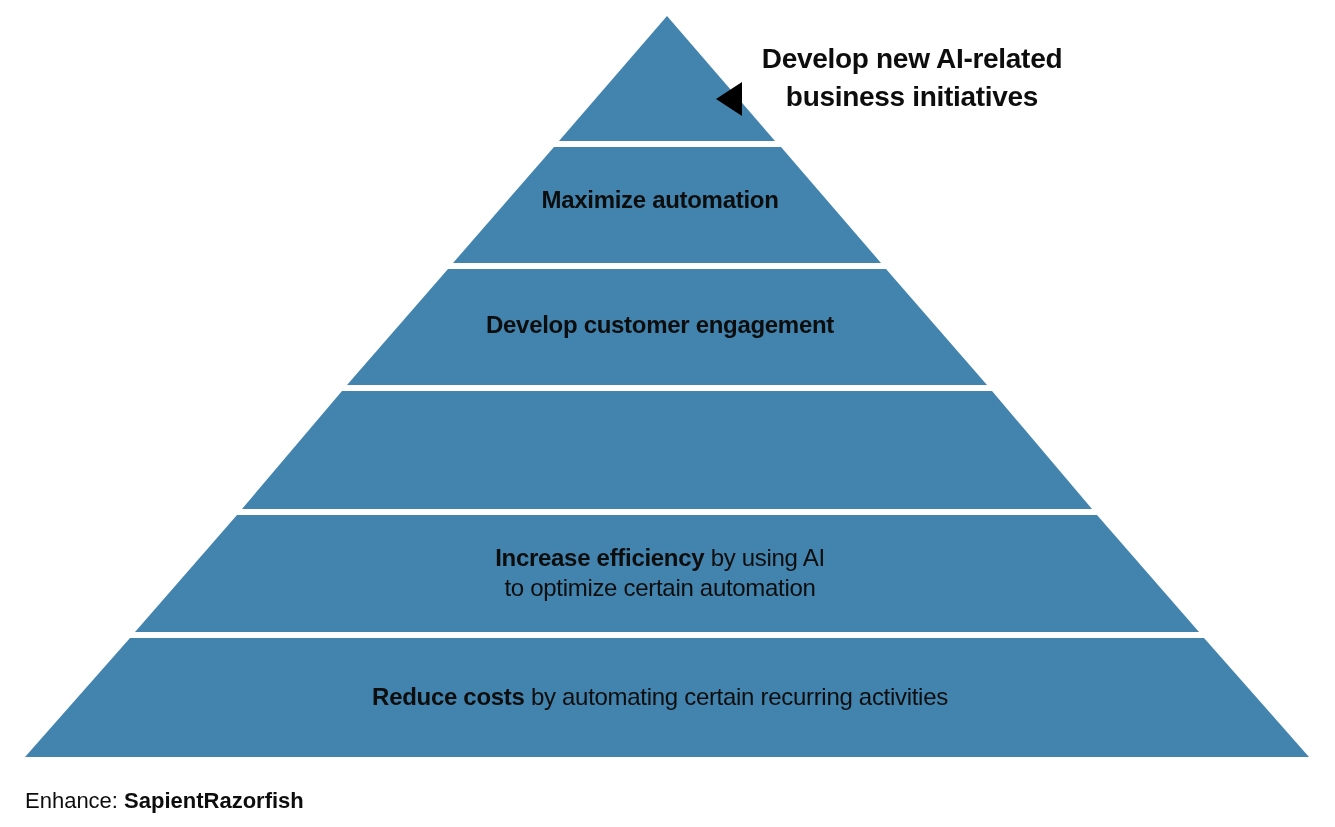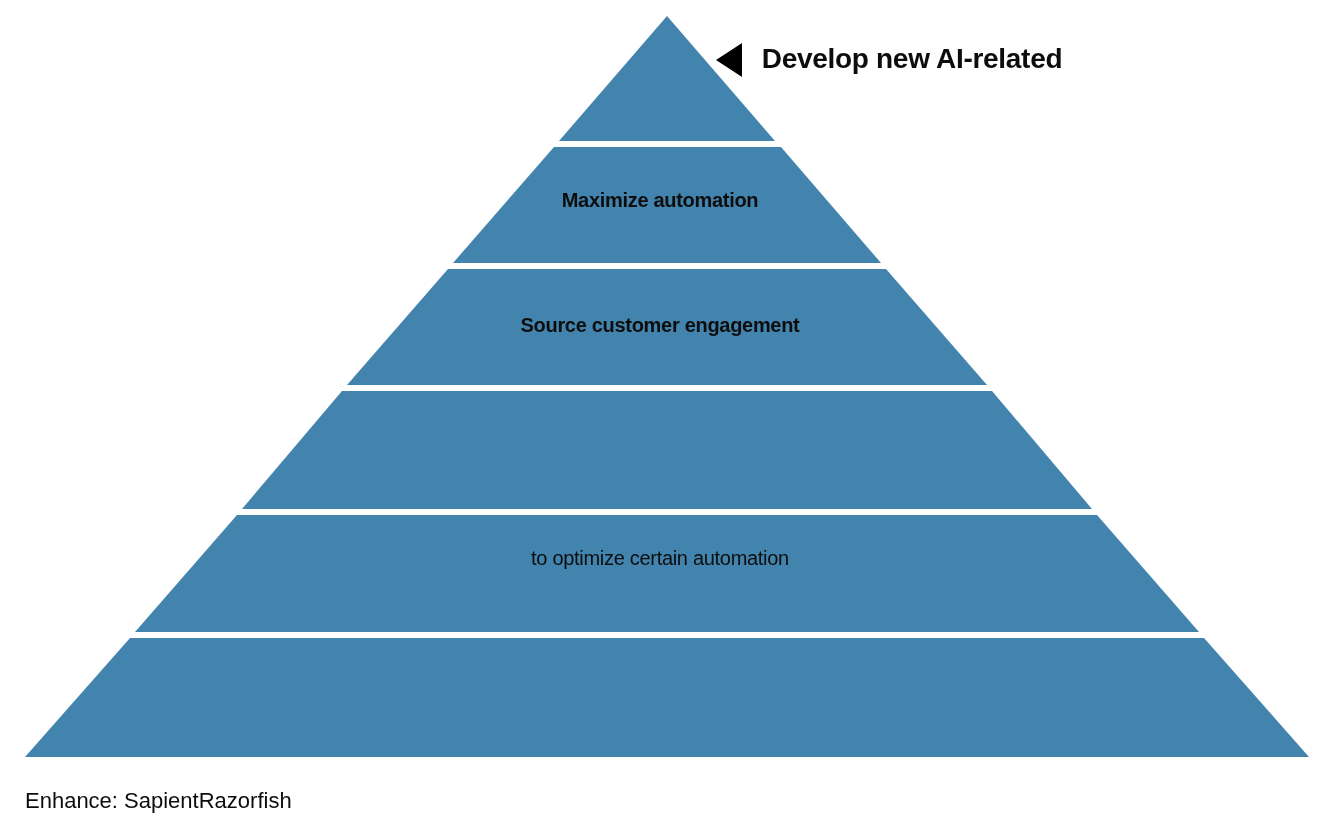--- a/index.html
+++ b/index.html
@@ -25,35 +25,35 @@
     display: block;
   }
   .pyramid-svg polygon {
     fill: var(--pyramid, #4284ae);
   }
   .band-label {
     position: absolute;
     left: 0;
     width: 1320px;
     text-align: center;
-    font-size: 20px;
+    font-size: 24px;
     line-height: 30px;
     letter-spacing: -0.3px;
     color: var(--text, #0d0d0d);
     white-space: nowrap;
   }
   .band-label b, .band-label .bold {
     font-weight: 700;
   }
   .callout {
     position: absolute;
     left: 716px;
     top: 40px;
     display: flex;
-    align-items: flex-start;
+    align-items: flex-end;
   }
   .arrow-left {
     width: 0;
     height: 0;
     margin-top: 3px;
     border-top: 17px solid transparent;
     border-bottom: 17px solid transparent;
     border-right: 26px solid var(--arrow, #000000);
   }
   .callout-text {
@@ -68,48 +68,51 @@
   }
   .source-line {
     position: absolute;
     left: 25px;
     top: 787px;
     font-size: 22px;
     line-height: 28px;
     color: var(--text, #0d0d0d);
     white-space: nowrap;
   }
-  .source-line b { font-weight: 400; }
+  .source-line b { font-weight: 700; }
 </style>
 </head>
 <body>
 
 <div class="canvas">
 
   <svg class="pyramid-svg" viewBox="0 0 1335 827" aria-hidden="true">
     <polygon points="667,16 775,141 559,141"></polygon>
     <polygon points="554,147 781,147 881,263 453,263"></polygon>
     <polygon points="448,269 886,269 987,385 347,385"></polygon>
     <polygon points="342,391 992,391 1092,509 242,509"></polygon>
     <polygon points="237,515 1097,515 1199,632 135,632"></polygon>
     <polygon points="130,638 1204,638 1309,757 25,757"></polygon>
   </svg>
 
   <div class="callout">
     <span class="arrow-left"></span>
     <div class="callout-text">
       <div>Develop new AI-related</div>
+      <div>business initiatives</div>
     </div>
   </div>
 
   <div class="band-label" style="top:185px"><b>Maximize automation</b><span></span></div>
 
-  <div class="band-label" style="top:310px"><b>Source customer engagement</b><span></span></div>
+  <div class="band-label" style="top:310px"><b>Develop customer engagement</b><span></span></div>
 
 
   <div class="band-label" style="top:543px">
+    <div><b>Increase efficiency</b><span> by using AI</span></div>
     <div>to optimize certain automation</div>
   </div>
 
+  <div class="band-label" style="top:682px"><b>Reduce costs</b><span> by automating certain recurring activities</span></div>
 
   <div class="source-line"><span>Enhance: </span><b>SapientRazorfish</b></div>
 
 </div>
 
 </body></html>

